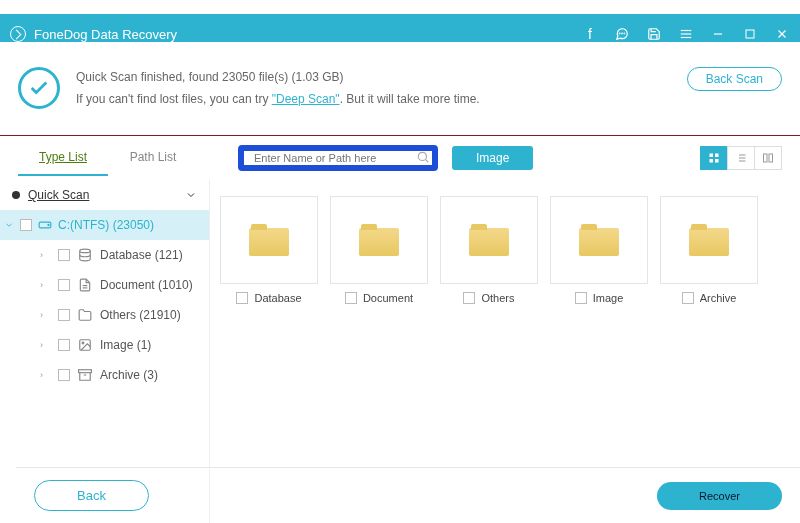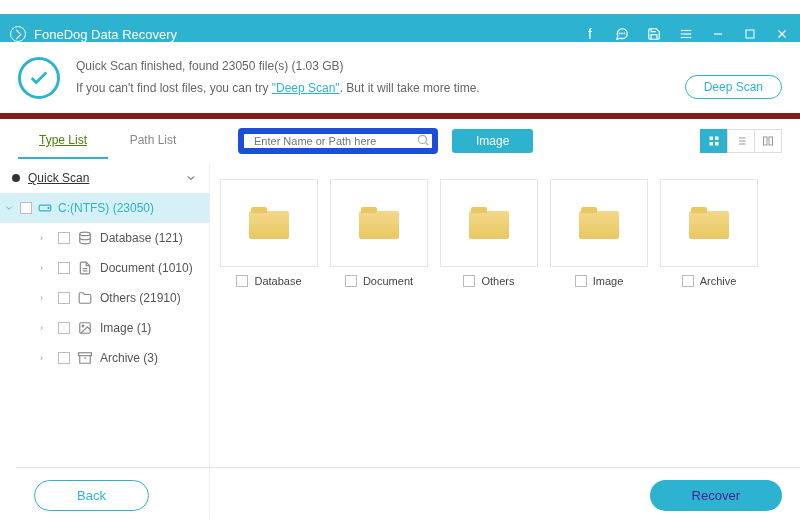--- a/index.html
+++ b/index.html
@@ -5,21 +5,21 @@
 * { margin: 0; padding: 0; box-sizing: border-box; font-family: "Segoe UI", Arial, sans-serif; }
 body { width: 800px; height: 523px; background: #fff; overflow: hidden; position: relative; }
 
 .titlebar { height: 28px; background: #2db3cf; display: flex; align-items: flex-end; padding: 0 10px; color: #fff; font-size: 13px; margin-top: 14px; }
 .titlebar .logo { width: 16px; height: 16px; margin-right: 8px; border-radius: 50%; border: 1.5px solid #fff; position: relative; }
 .titlebar .logo::after { content: ""; position: absolute; width: 6px; height: 6px; border-right: 1.5px solid #fff; border-top: 1.5px solid #fff; transform: rotate(45deg); top: 4px; left: 2px; }
 .titlebar .title { flex: 1; }
 .titlebar .winbtns { display: flex; gap: 16px; align-items: center; }
 .titlebar .winbtns span { cursor: pointer; width: 16px; height: 16px; display: inline-flex; align-items: center; justify-content: center; font-size: 14px; }
 
-.scanbar { display: flex; align-items: flex-end; padding: 14px 18px; border-bottom: 6px solid #7f1d1d; }
+.scanbar { display: flex; align-items: flex-start; padding: 25px 18px; border-bottom: 1px solid #7f1d1d; }
 .scanbar .check { width: 42px; height: 42px; border: 3px solid #2db3cf; border-radius: 50%; display: flex; align-items: center; justify-content: center; margin-right: 16px; }
 .scanbar .check svg { width: 22px; height: 22px; }
 .scanbar .msg { flex: 1; font-size: 12px; color: #666; line-height: 1.8; }
 .scanbar .msg a { color: #2db3cf; text-decoration: underline; }
 .scanbar .deep { border: 1px solid #2db3cf; color: #2db3cf; background: #fff; border-radius: 14px; padding: 4px 18px; font-size: 12px; cursor: pointer; }
 
 .toolbar { display: flex; align-items: center; padding: 0 18px; height: 44px; }
 .tabs { display: flex; }
 .tabs .tab { width: 90px; text-align: center; font-size: 12px; color: #888; padding: 10px 0; cursor: pointer; border-bottom: 2px solid transparent; }
 .tabs .tab.active { color: #4d7c0f; border-bottom-color: #2db3cf; text-decoration: underline; }
@@ -46,21 +46,21 @@
 .folder { width: 98px; display: flex; flex-direction: column; align-items: center; }
 .folder .box { width: 98px; height: 88px; border: 1px solid #e4e4e4; display: flex; align-items: center; justify-content: center; }
 .folder .label { display: flex; align-items: center; gap: 6px; margin-top: 8px; font-size: 11px; color: #444; }
 .folder .cb { width: 12px; height: 12px; border: 1px solid #bbb; }
 .foldericon { width: 40px; height: 32px; position: relative; }
 .foldericon::before { content: ""; position: absolute; top: 4px; left: 0; width: 40px; height: 28px; background: linear-gradient(#f3d88a, #e8c862); border-radius: 2px; }
 .foldericon::after { content: ""; position: absolute; top: 0; left: 2px; width: 16px; height: 6px; background: #e8c862; border-radius: 2px 2px 0 0; }
 
 .footer { position: absolute; bottom: 0; left: 16px; right: 0; height: 56px; border-top: 1px solid #e6e6e6; display: flex; align-items: center; padding: 0 18px; }
 .footer .back { border: 1px solid #2db3cf; color: #2db3cf; background: #fff; border-radius: 16px; padding: 7px 42px; font-size: 13px; cursor: pointer; }
-.footer .recover { margin-left: auto; background: #2db3cf; color: #4c1d95; border: none; border-radius: 16px; padding: 8px 42px; font-size: 13px; cursor: pointer; }
+.footer .recover { margin-left: auto; background: #2db3cf; color: #0f172a; border: none; border-radius: 16px; padding: 8px 42px; font-size: 11px; cursor: pointer; }
 
 svg { display: block; }
 </style>
 </head>
 <body>
 
 <div class="titlebar">
   <span class="logo"></span>
   <span class="title">FoneDog Data Recovery</span>
   <div class="winbtns">
@@ -111,21 +111,21 @@
     <svg viewBox="0 0 24 24" fill="none" stroke="#2db3cf" stroke-width="3">
         <polyline points="20 6 9 17 4 12"></polyline>
       </svg>
   </div>
   <div class="msg">
     <div>Quick Scan finished, found 23050 file(s) (1.03 GB)</div>
     <div>
       <span>If you can't find lost files, you can try </span><a href="#">"Deep Scan"</a><span>. But it will take more time.</span>
     </div>
   </div>
-  <button class="deep">Deep Scan</button>
+  <button class="deep">Back Scan</button>
 </div>
 
 <div class="toolbar">
   <div class="tabs">
     <div class="tab active">Type List</div>
     <div class="tab">Path List</div>
   </div>
   <div class="searchwrap">
     <input type="text" placeholder="Enter Name or Path here" style="">
     <span class="sicon">

